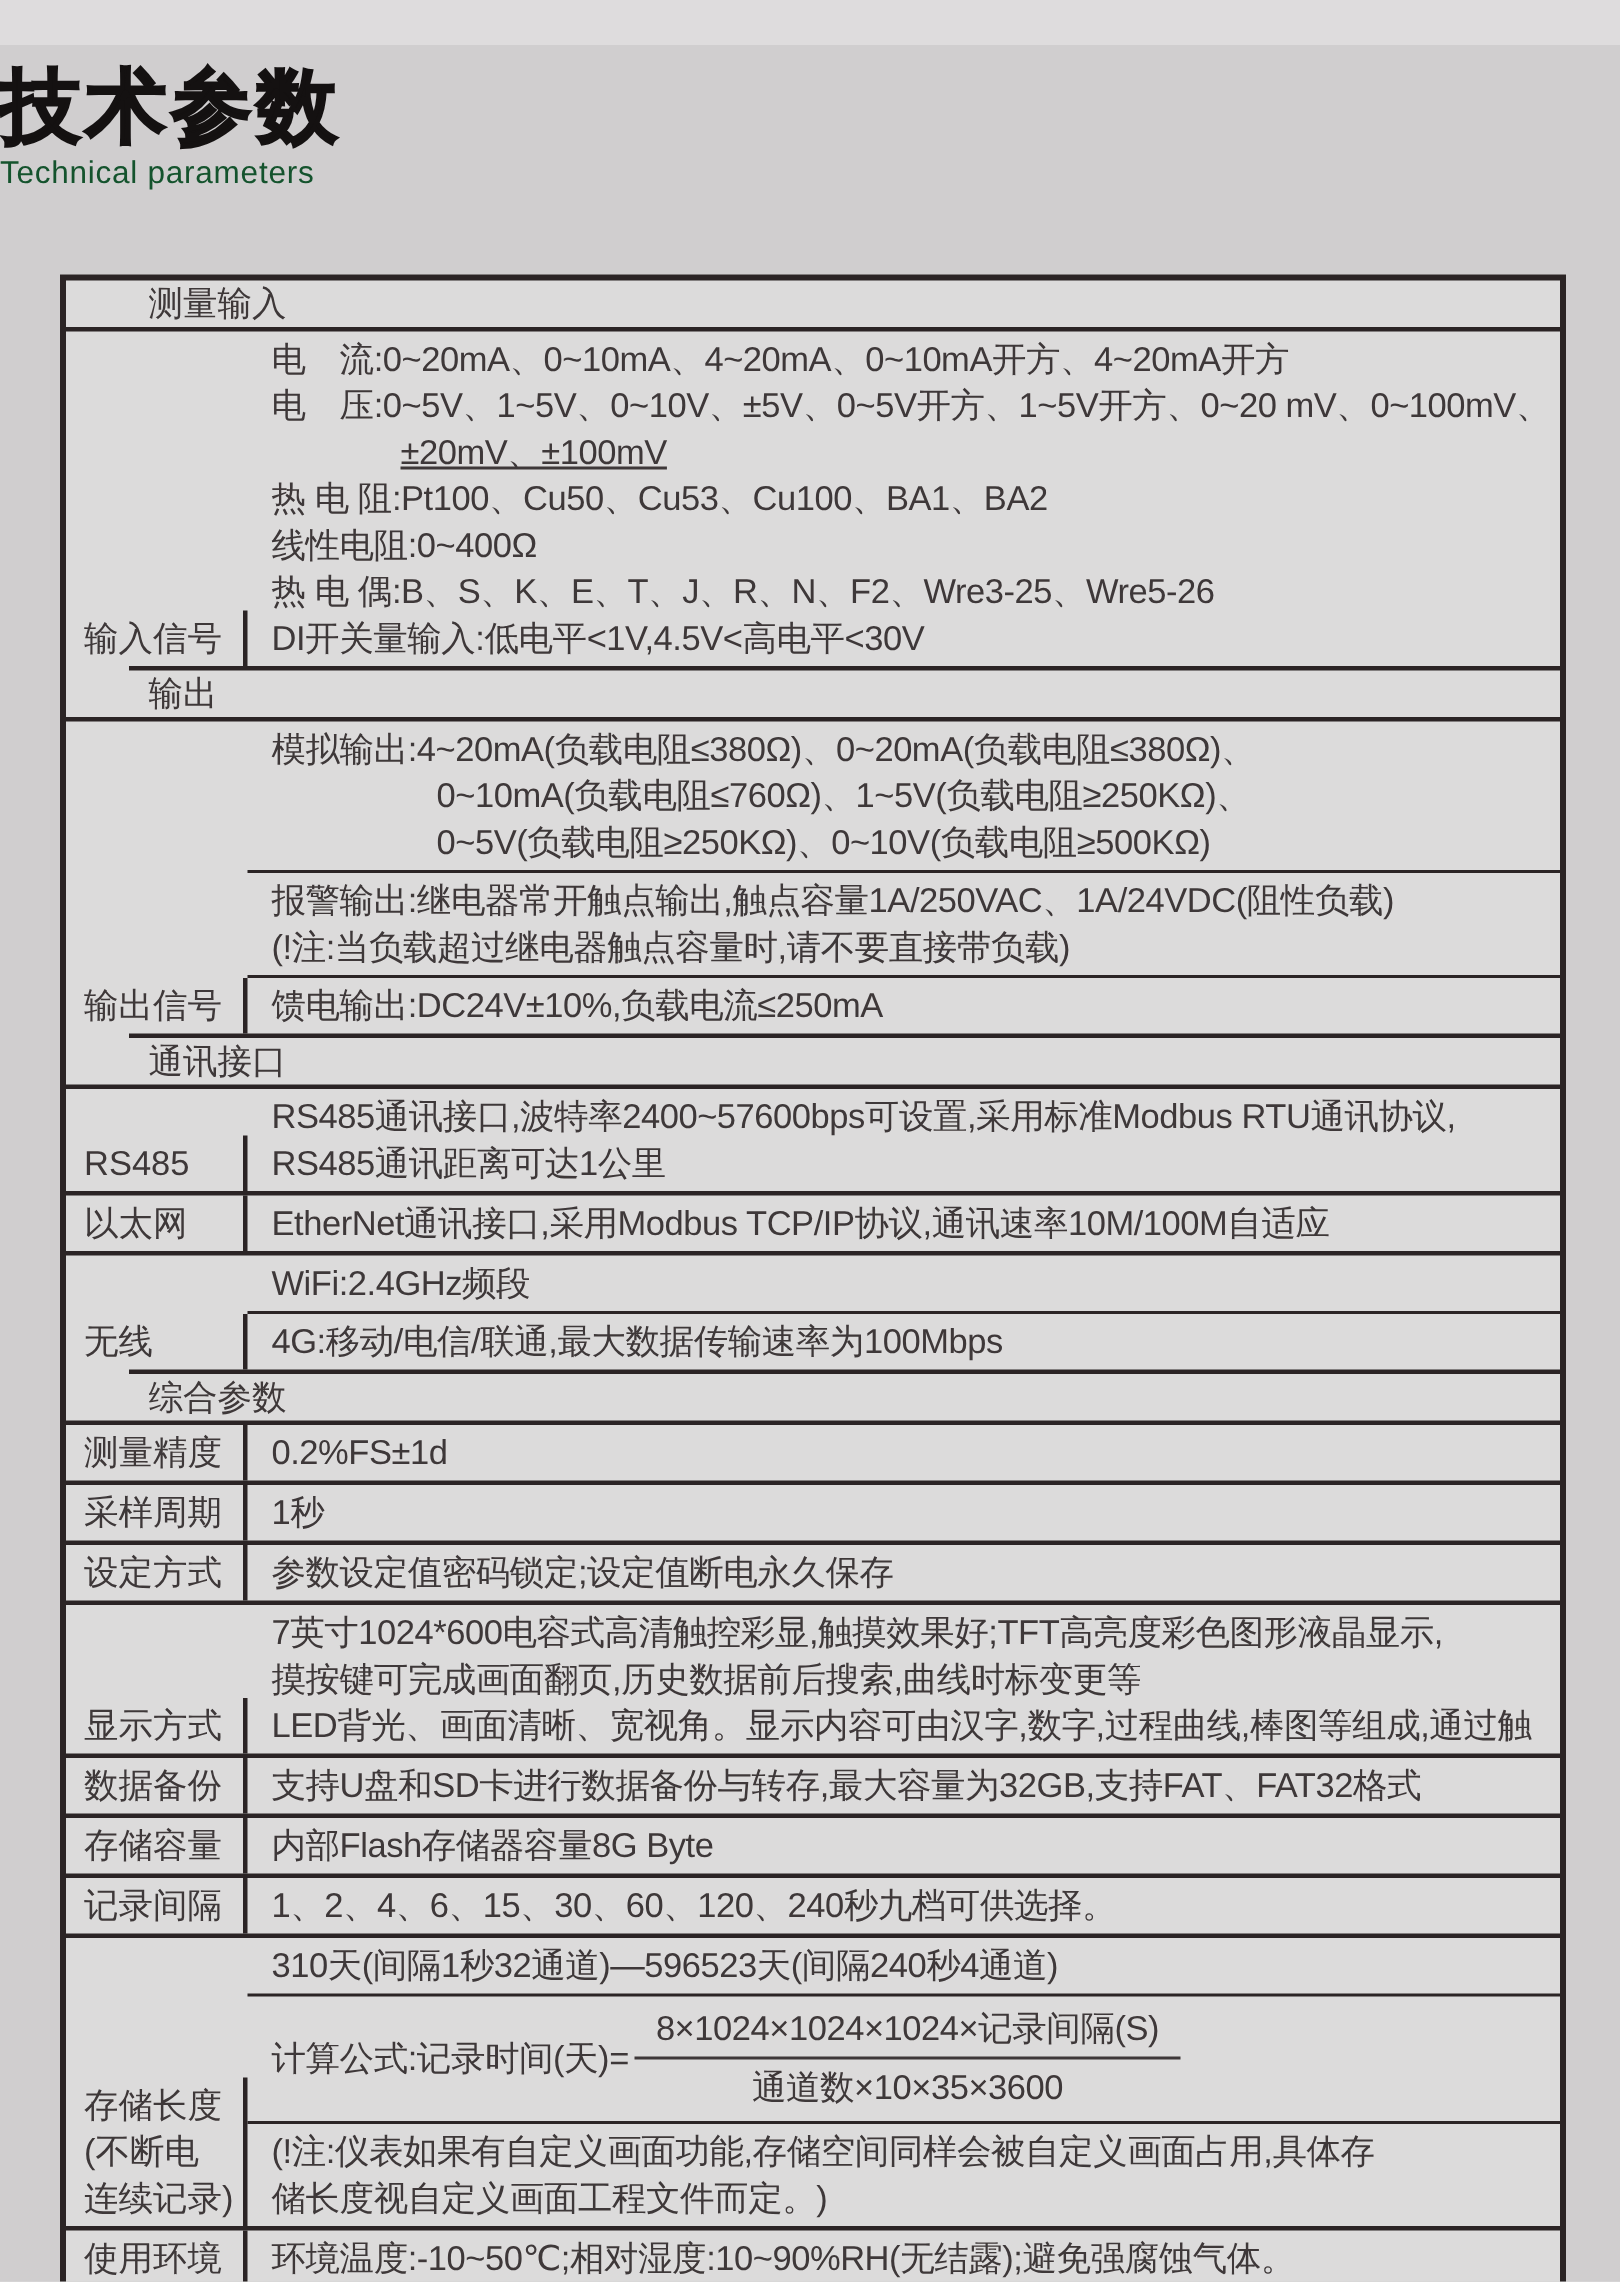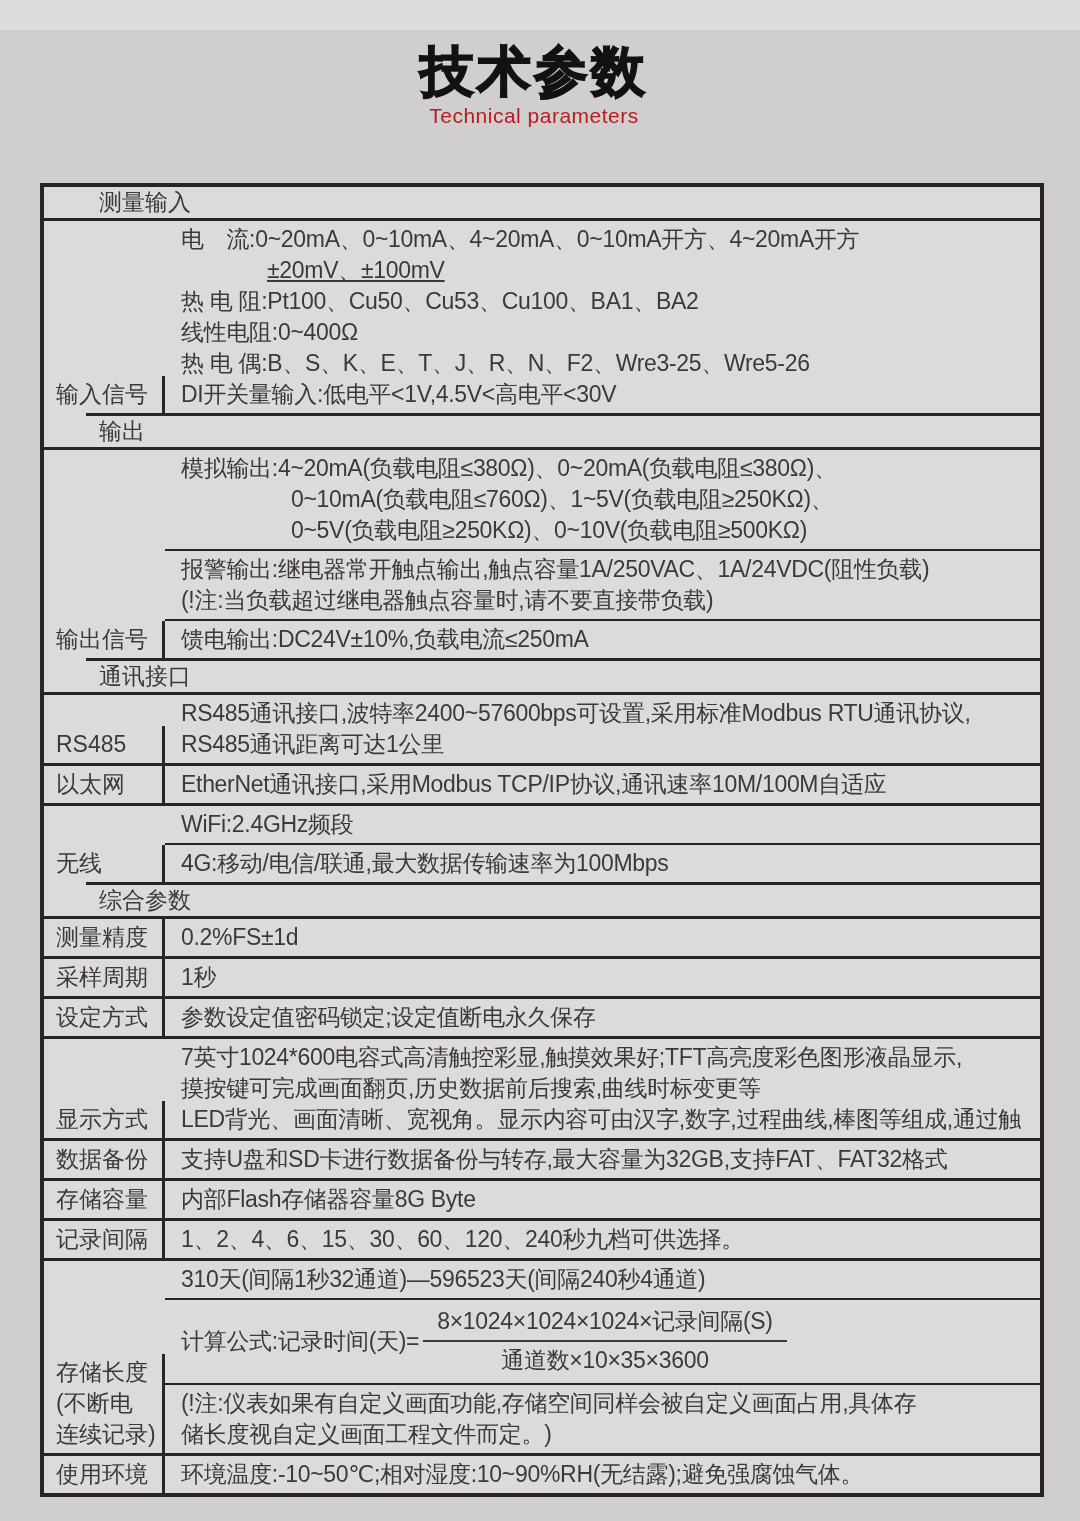--- a/index.html
+++ b/index.html
@@ -10,34 +10,34 @@
     color:#3e3839;
     position:relative;
     overflow:hidden;
   }
   .top-band{
     position:absolute;left:0;top:0;width:1080px;height:30px;
     background:#dedcdd;
   }
   .page-header{
     position:absolute;left:0;top:40px;width:1068px;
-    text-align:center;
+    text-align:left;
   }
   .page-title{
     margin:0;
     font-size:54px;
     font-weight:900;
     letter-spacing:3px;
     color:#141111;
     -webkit-text-stroke:1.5px #141111;
     line-height:62px;
   }
   .page-subtitle{
     font-size:21px;
-    color:#b91c1c;
+    color:#14532d;
     letter-spacing:0.5px;
     line-height:24px;
     margin-top:2px;
   }
   .spec-table{
     position:absolute;left:40px;top:183px;width:1004px;
     box-sizing:border-box;
     background:#dcdbdb;
     border:4px solid #2b2425;
   }
@@ -94,20 +94,21 @@
 
 <div class="spec-table" id="spec-table">
     <div class="sec-header">测量输入</div>
     <div class="spec-row">
       <div class="label-cell">
         <div class="label-line">输入信号</div>
       </div>
       <div class="content-cell">
         <div class="content-block">
           <div class="content-line">电　流:0~20mA、0~10mA、4~20mA、0~10mA开方、4~20mA开方</div>
+          <div class="content-line">电　压:0~5V、1~5V、0~10V、±5V、0~5V开方、1~5V开方、0~20 mV、0~100mV、</div>
           <div class="content-line ind1">±20mV、±100mV</div>
           <div class="content-line">热 电 阻:Pt100、Cu50、Cu53、Cu100、BA1、BA2</div>
           <div class="content-line">线性电阻:0~400Ω</div>
           <div class="content-line">热 电 偶:B、S、K、E、T、J、R、N、F2、Wre3-25、Wre5-26</div>
           <div class="content-line">DI开关量输入:低电平&lt;1V,4.5V&lt;高电平&lt;30V</div>
         </div>
       </div>
     </div>
     <div class="sec-header">输出</div>
     <div class="spec-row">

